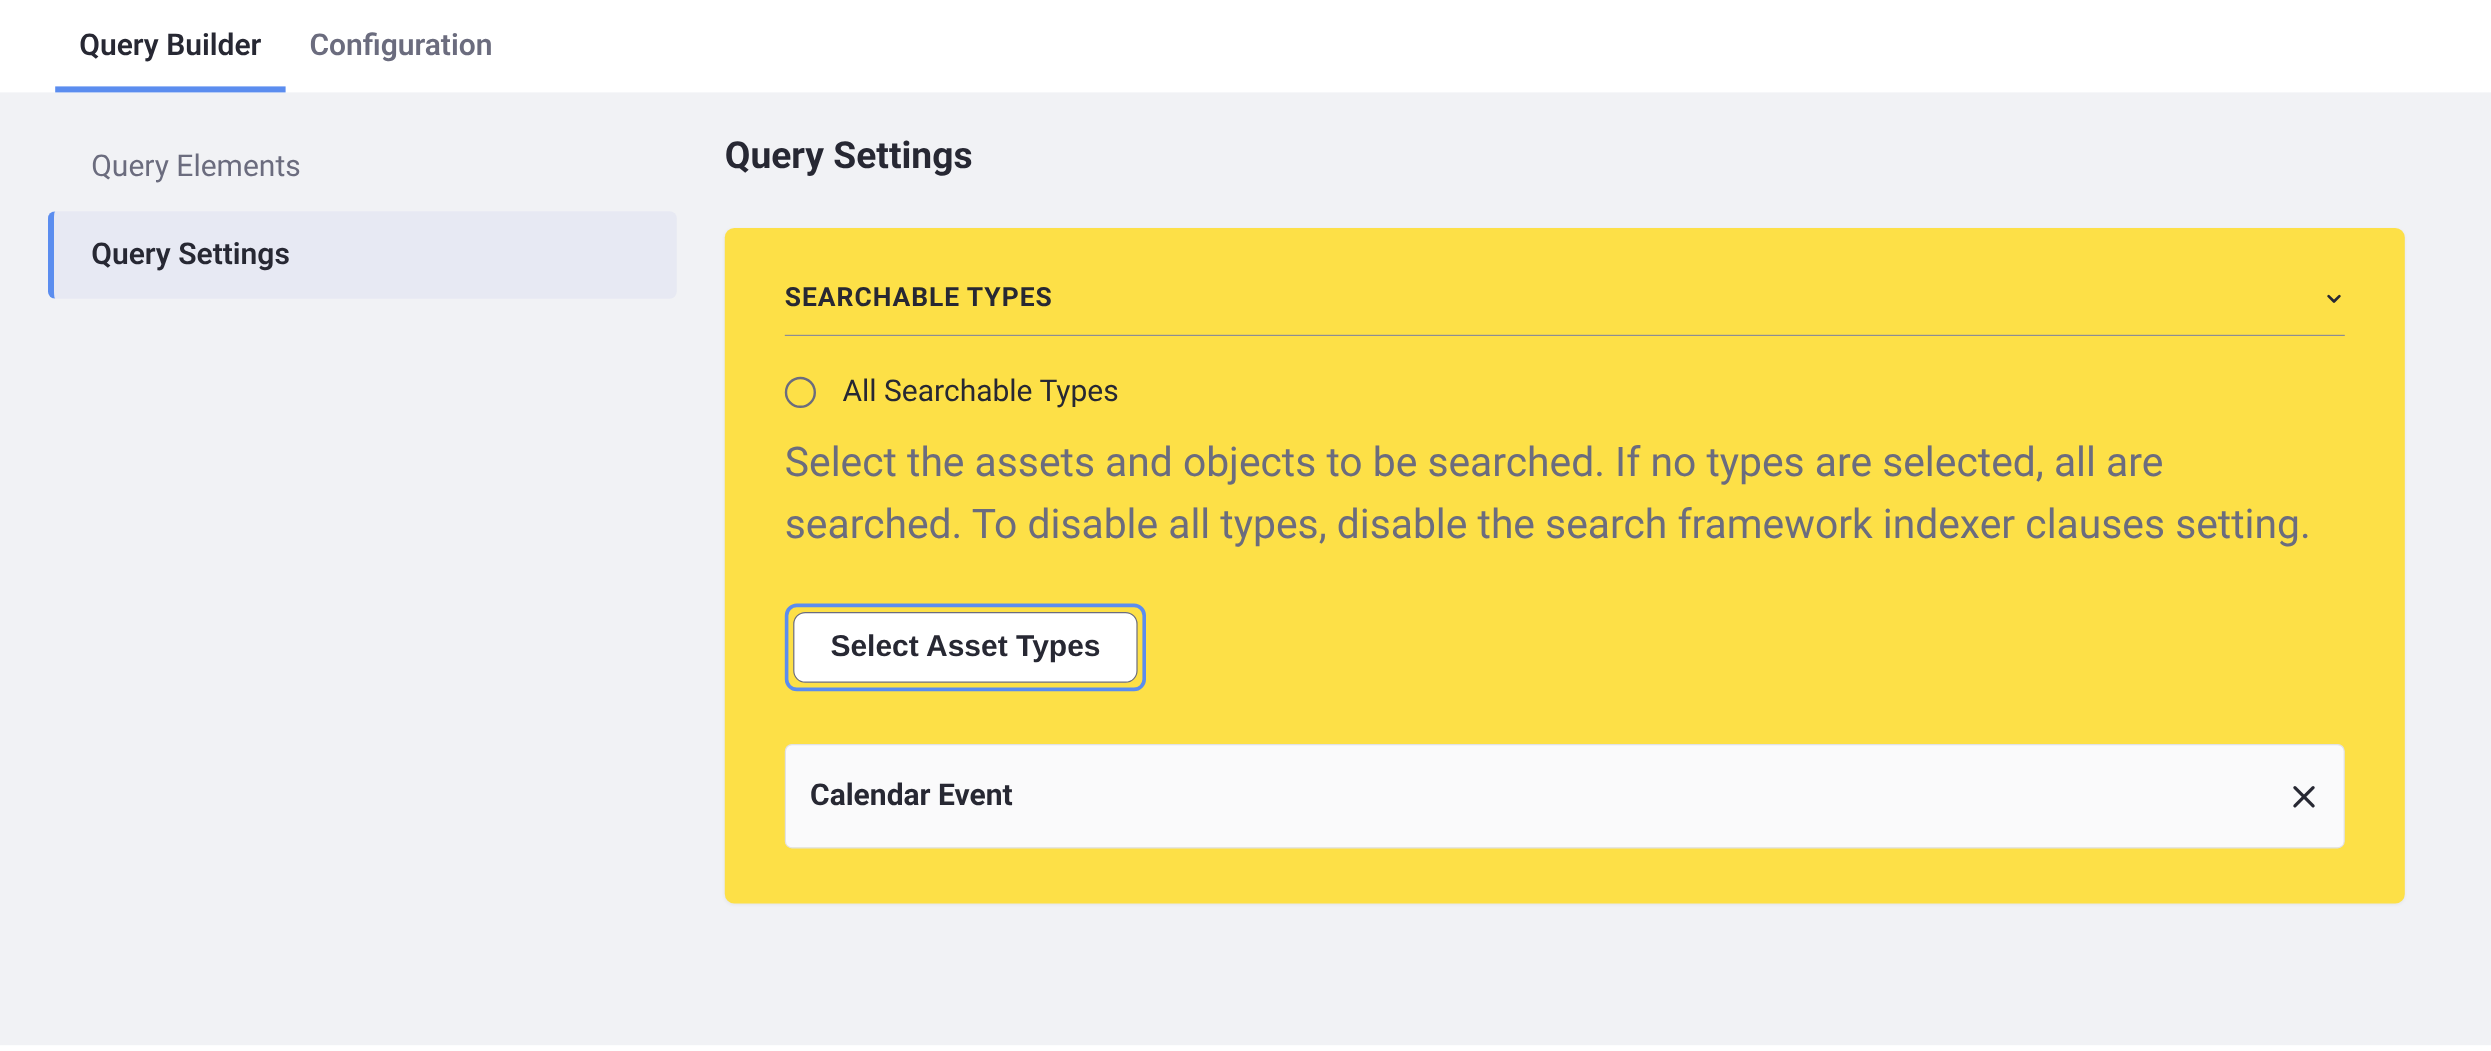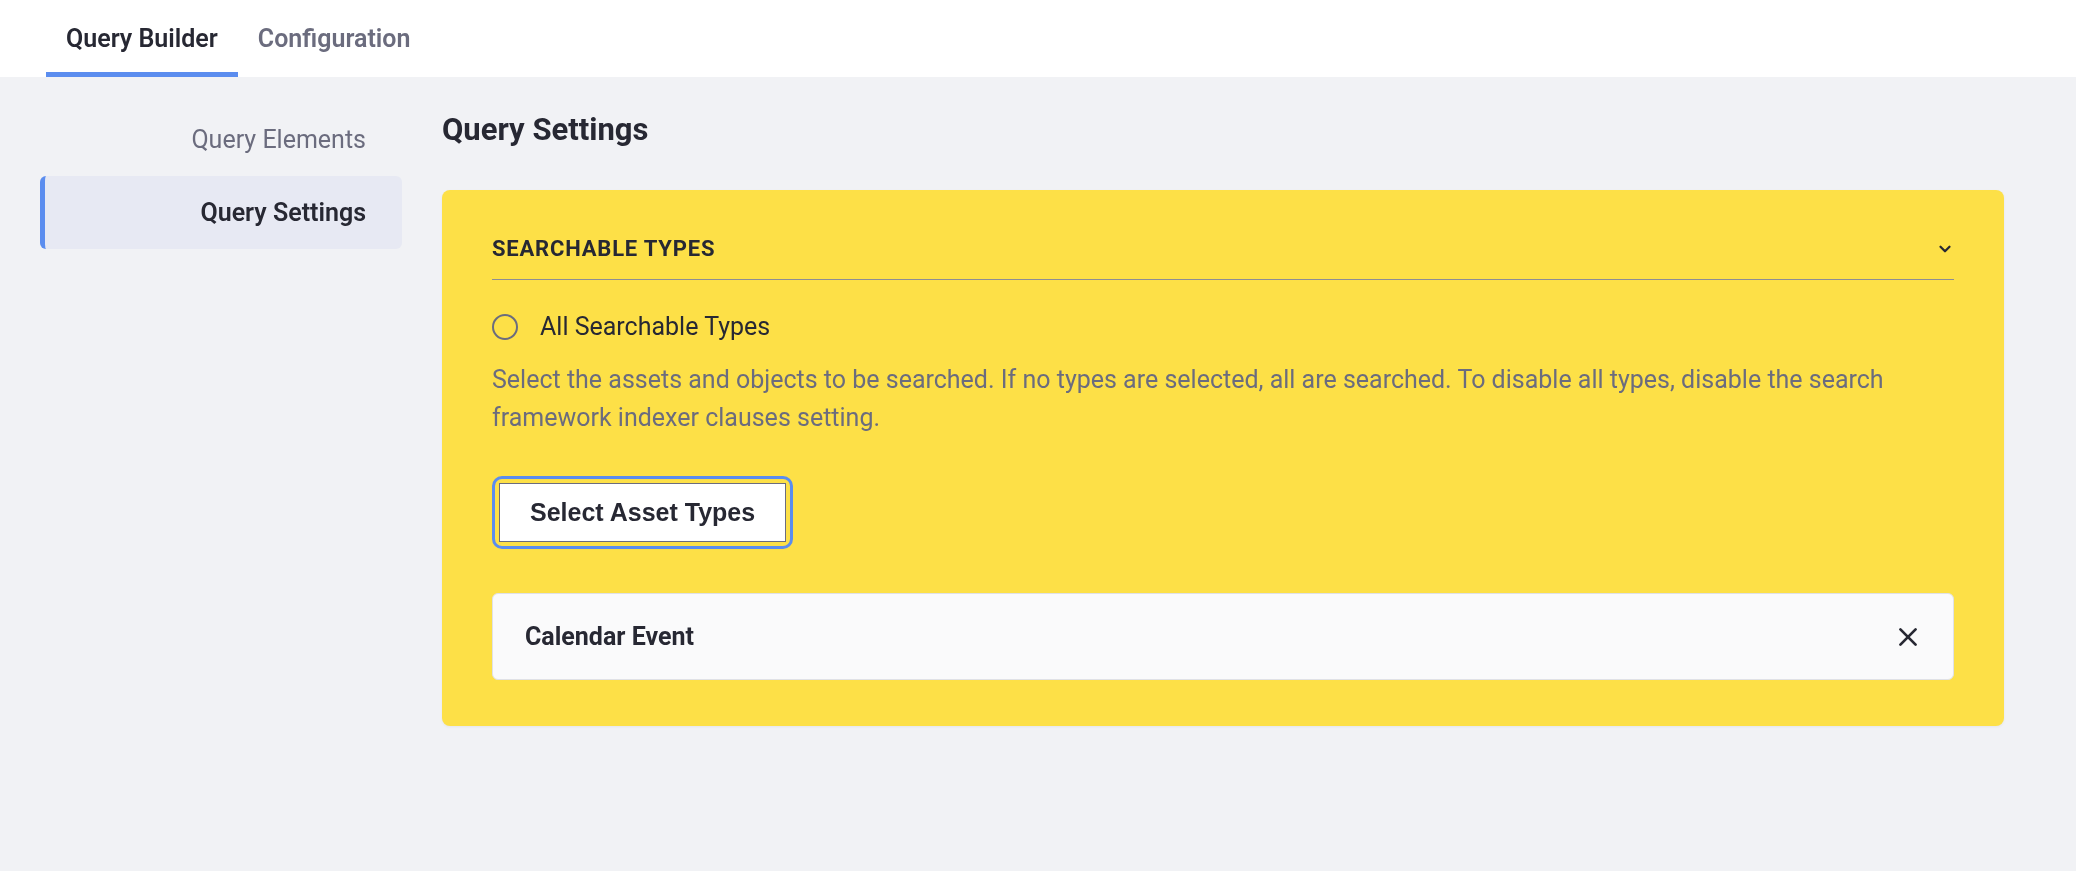--- a/index.html
+++ b/index.html
@@ -36,23 +36,22 @@
       height: 5px;
       background: #5b8def;
     }
     .content-area {
       background: #f1f2f5;
       height: calc(100% - 82px);
       display: flex;
       padding: 26px 0 0 0;
     }
     .sidebar {
-      width: 442px;
+      width: 604px;
       padding: 0 40px;
-      text-align: right;
     }
     .sidebar-item {
       padding: 22px 36px;
       font-size: 25px;
       color: #6b6c7e;
       cursor: pointer;
       border-radius: 6px;
     }
     .sidebar-item.active {
       background: #e7e9f3;
@@ -120,54 +119,54 @@
       width: 12px;
       height: 12px;
       background: #0b5fff;
       border-radius: 50%;
     }
     .radio-label {
       font-size: 25px;
       color: #272833;
     }
     .helper-text {
-      font-size: 25px;
+      font-size: 34px;
       color: #6b6c7e;
       line-height: 1.5;
       margin-bottom: 40px;
     }
     .select-btn-wrapper {
       border: 3px solid #5b8def;
       border-radius: 10px;
       display: inline-block;
       padding: 4px;
       margin-bottom: 44px;
     }
     .select-btn {
       border: 1px solid #6b6c7e;
       background: #fff;
-      border-radius: 0;
+      border-radius: 10px;
       padding: 14px 30px;
       font-size: 25px;
       font-weight: 600;
       color: #272833;
       cursor: pointer;
     }
     .types-list {
       display: flex;
       flex-direction: column;
     }
     .type-row {
       display: flex;
       justify-content: space-between;
       align-items: center;
       border: 1px solid #e0e1e6;
       background: #fafafb;
       border-radius: 6px;
-      padding: 28px 32px;
+      padding: 28px 20px;
       gap: 44px;
     }
     .type-label {
       font-size: 25px;
       font-weight: 700;
       color: #272833;
     }
     .close-x {
       width: 26px;
       height: 26px;

